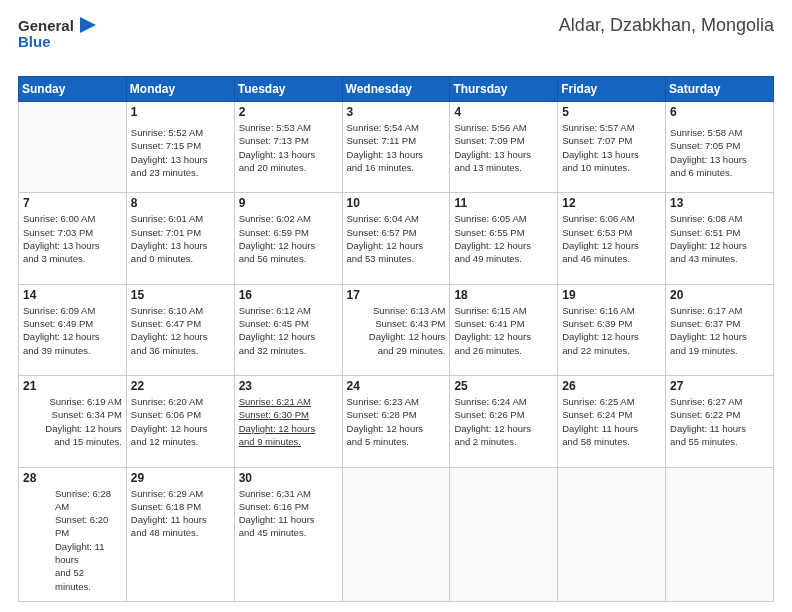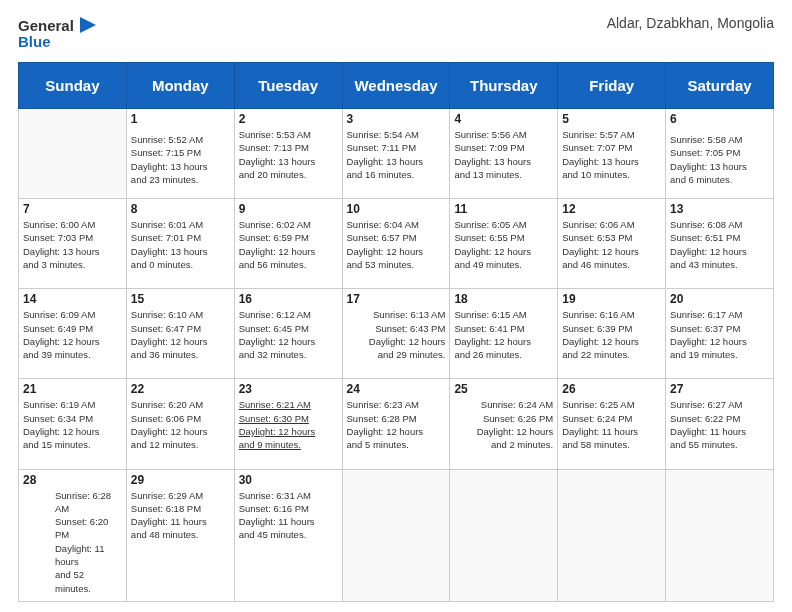--- a/index.html
+++ b/index.html
@@ -15,53 +15,53 @@
       width: 792px;
       height: 612px;
       padding: 15px 18px 10px 18px;
       display: flex;
       flex-direction: column;
     }
     .header {
       display: flex;
       justify-content: space-between;
       align-items: flex-start;
-      margin-bottom: 12px;
+      margin-bottom: 26px;
     }
     .logo {
       display: flex;
       align-items: center;
       gap: 4px;
     }
     .title-block {
       text-align: right;
     }
     .month-title {
       font-size: 30px;
       font-weight: bold;
       color: #222;
       line-height: 1.1;
     }
     .subtitle {
-      font-size: 14px;
+      font-size: 18px;
       color: #444;
     }
     .calendar {
       flex: 1;
       border: 1px solid #ccc;
       border-collapse: collapse;
       width: 100%;
       table-layout: fixed;
     }
     .calendar th {
       background: #1565c0;
       color: #fff;
-      text-align: center;
-      padding: 14px 3px;
-      font-size: 15px;
+      text-align: left;
+      padding: 5px 3px;
+      font-size: 12px;
       border: 1px solid #1555a0;
     }
     .calendar td {
       vertical-align: top;
       border: 1px solid #ccc;
       padding: 3px 4px;
       height: 88px;
       width: calc(100% / 7);
     }
     .calendar td.empty {
@@ -253,21 +253,21 @@
             <div class="day-number">20</div>
             <div class="day-info" style="white-space: pre-line;">Sunrise: 6:17 AM
 Sunset: 6:37 PM
 Daylight: 12 hours
 and 19 minutes.</div>
           </td>
         </tr>
         <tr>
           <td>
             <div class="day-number">21</div>
-            <div class="day-info" style="white-space: pre-line;">Sunrise: 6:19 AM
+            <div class="day-info" style="white-space: pre-line; text-align: right;">Sunrise: 6:19 AM
 Sunset: 6:34 PM
 Daylight: 12 hours
 and 15 minutes.</div>
           </td>
           <td>
             <div class="day-number">22</div>
             <div class="day-info" style="white-space: pre-line;">Sunrise: 6:20 AM
 Sunset: 6:06 PM
 Daylight: 12 hours
 and 12 minutes.</div>
@@ -281,21 +281,21 @@
           </td>
           <td>
             <div class="day-number">24</div>
             <div class="day-info" style="white-space: pre-line;">Sunrise: 6:23 AM
 Sunset: 6:28 PM
 Daylight: 12 hours
 and 5 minutes.</div>
           </td>
           <td>
             <div class="day-number">25</div>
-            <div class="day-info" style="white-space: pre-line; text-align: right;">Sunrise: 6:24 AM
+            <div class="day-info" style="white-space: pre-line;">Sunrise: 6:24 AM
 Sunset: 6:26 PM
 Daylight: 12 hours
 and 2 minutes.</div>
           </td>
           <td>
             <div class="day-number">26</div>
             <div class="day-info" style="white-space: pre-line;">Sunrise: 6:25 AM
 Sunset: 6:24 PM
 Daylight: 11 hours
 and 58 minutes.</div>

